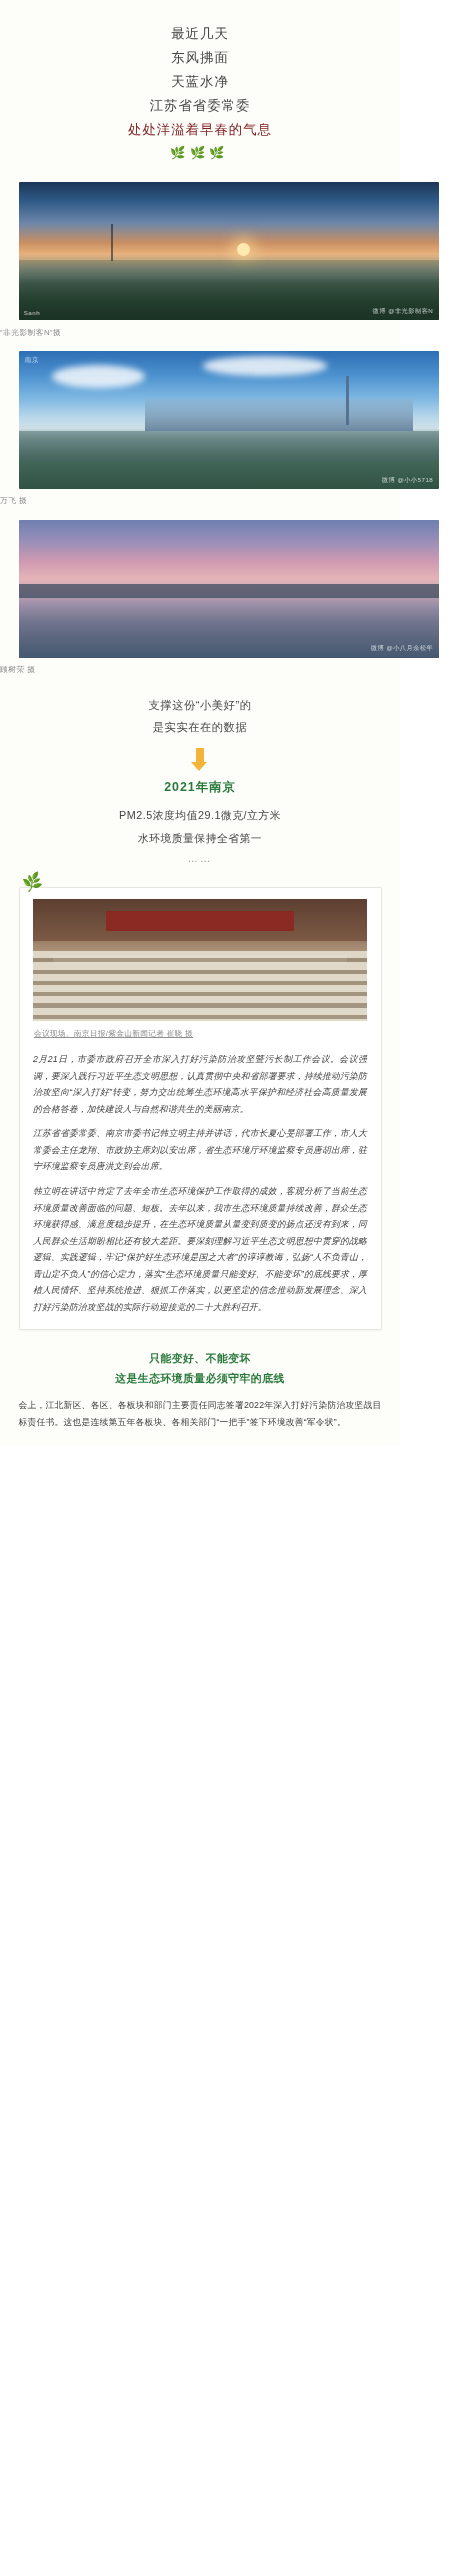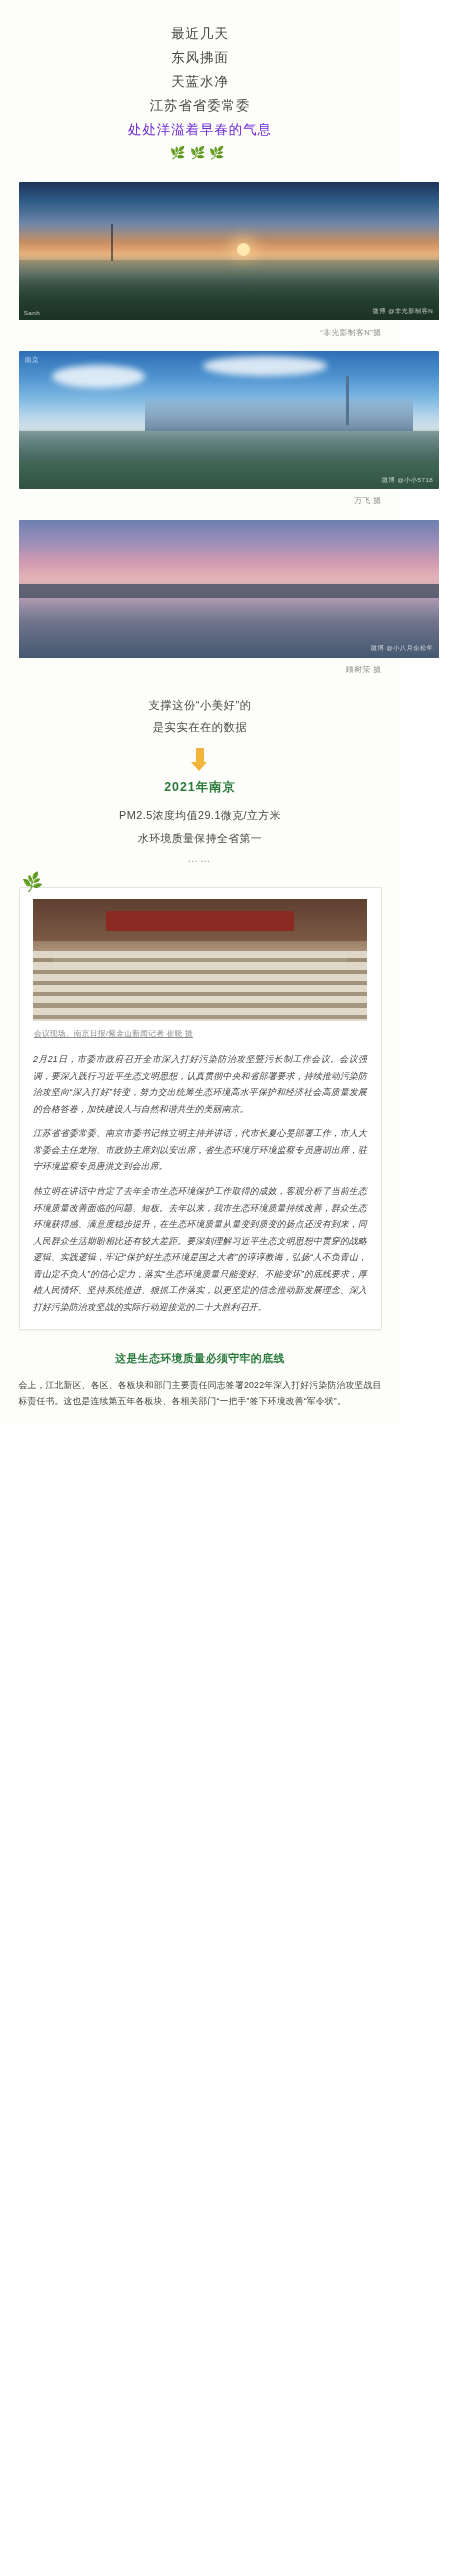--- a/index.html
+++ b/index.html
@@ -25,21 +25,21 @@
     padding: 21.6px 0 9.3px 0;
     text-align: center;
   }
   .poem-line {
     font-size: 13.4px;
     line-height: 24px;
     color: #444444;
     letter-spacing: 1px;
   }
   .poem-line.accent {
-    color: #6d28d9;
+    color: #7f1d1d;
   }
   .leaf-row {
     margin-top: 3.1px;
     font-size: 12.4px;
     letter-spacing: 4.1px;
     color: #3c9a4e;
   }
 
   
   .photo-block {
@@ -121,21 +121,20 @@
     position: absolute;
     font-size: 6.2px;
     color: rgba(255,255,255,.72);
     letter-spacing: 0.5px;
   }
   .wm-bl { left: 5.2px; bottom: 4.1px; }
   .wm-br { right: 5.2px; bottom: 4.1px; }
   .wm-tl { left: 6.2px; top: 5.2px; font-size: 6.7px; }
 
   .photo-caption {
-    text-align: right;
     font-size: 7.7px;
     color: #8a8a8a;
     padding: 4.1px 18.5px 0 0;
     letter-spacing: 0.5px;
   }
 
   
   .support {
     text-align: center;
     padding: 20.6px 0 5.2px 0;
@@ -344,18 +343,19 @@
       </div>
       <div class="card-caption">会议现场。南京日报/紫金山新闻记者 崔晓 摄</div>
 
       <div class="card-para">2月21日，市委市政府召开全市深入打好污染防治攻坚暨污长制工作会议。会议强调，要深入践行习近平生态文明思想，认真贯彻中央和省部署要求，持续推动污染防治攻坚向“深入打好”转变，努力交出统筹生态环境高水平保护和经济社会高质量发展的合格答卷，加快建设人与自然和谐共生的美丽南京。</div>
       <div class="card-para">江苏省省委常委、南京市委书记韩立明主持并讲话，代市长夏心旻部署工作，市人大常委会主任龙翔、市政协主席刘以安出席，省生态环境厅环境监察专员唐胡出席，驻宁环境监察专员唐洪文到会出席。</div>
       <div class="card-para">韩立明在讲话中肯定了去年全市生态环境保护工作取得的成效，客观分析了当前生态环境质量改善面临的问题、短板。去年以来，我市生态环境质量持续改善，群众生态环境获得感、满意度稳步提升，在生态环境质量从量变到质变的扬点还没有到来，同人民群众生活期盼相比还有较大差距。要深刻理解习近平生态文明思想中贯穿的战略逻辑、实践逻辑，牢记“保护好生态环境是国之大者”的谆谆教诲，弘扬“人不负青山，青山定不负人”的信心定力，落实“生态环境质量只能变好、不能变坏”的底线要求，厚植人民情怀、坚持系统推进、狠抓工作落实，以更坚定的信念推动新发展理念、深入打好污染防治攻坚战的实际行动迎接党的二十大胜利召开。</div>
     </div>
   </div>
 
   <div class="closing">
+    <div class="closing-line">只能变好、不能变坏</div>
     <div class="closing-line">这是生态环境质量必须守牢的底线</div>
   </div>
   <div class="closing-para">会上，江北新区、各区、各板块和部门主要责任同志签署2022年深入打好污染防治攻坚战目标责任书。这也是连续第五年各板块、各相关部门“一把手”签下环境改善“军令状”。</div>
 
 </div>
 
 
 </body></html>

